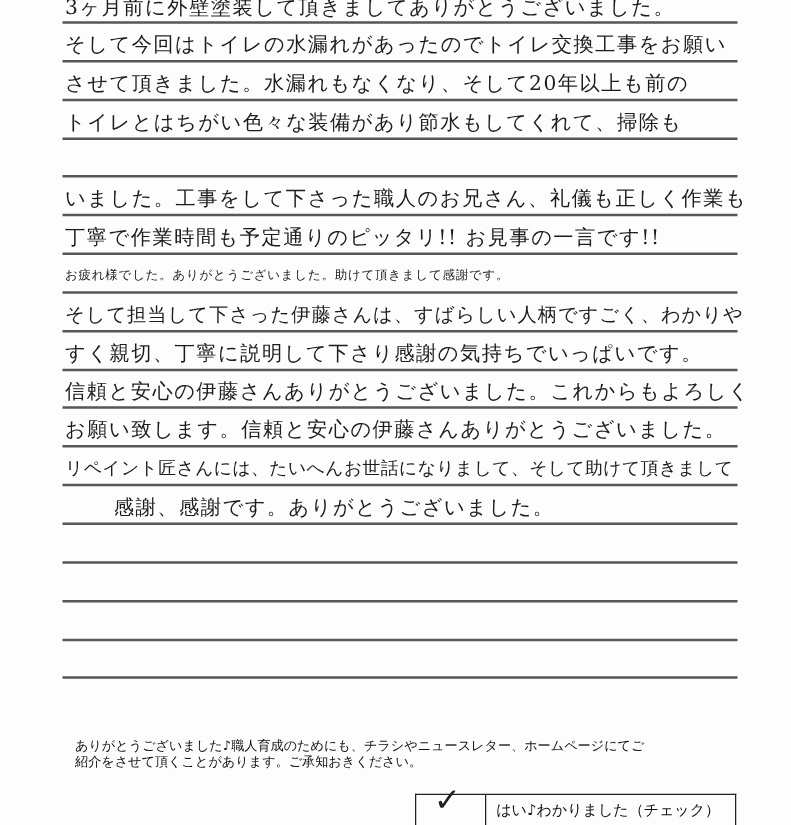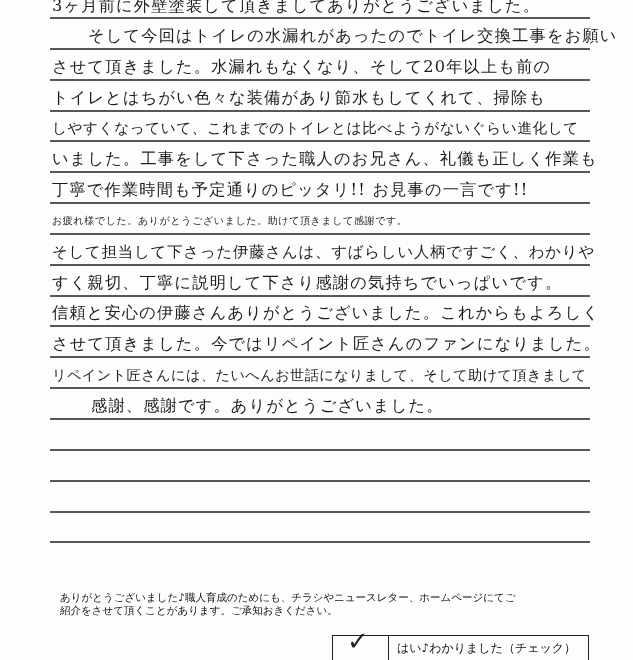--- a/index.html
+++ b/index.html
@@ -41,51 +41,50 @@
   }
 </style>
 </head>
 <body>
 
 <div class="sheet">
 
   <div class="hw" style="top:-4px;">3ヶ月前に外壁塗装して頂きましてありがとうございました。</div>
   <div class="rule" style="top:17px;"></div>
 
-  <div class="hw" style="top:26px;margin-left:36px;">そして今回はトイレの水漏れがあったのでトイレ交換工事をお願い</div>
+  <div class="hw" style="top:26px;">そして今回はトイレの水漏れがあったのでトイレ交換工事をお願い</div>
   <div class="rule" style="top:48px;"></div>
 
   <div class="hw" style="top:57px;">させて頂きました。水漏れもなくなり、そして20年以上も前の</div>
   <div class="rule" style="top:79px;"></div>
 
   <div class="hw" style="top:88px;">トイレとはちがい色々な装備があり節水もしてくれて、掃除も</div>
   <div class="rule" style="top:110px;"></div>
 
-  <div class="hw" style="top:118px; font-size:14.6px; letter-spacing:0.6px;">しやすくなっていて、これまでのトイレとは比べようがないぐらい進化して</div>
   <div class="rule" style="top:140px;"></div>
 
   <div class="hw" style="top:149px;">いました。工事をして下さった職人のお兄さん、礼儀も正しく作業も</div>
   <div class="rule" style="top:171px;"></div>
 
   <div class="hw" style="top:180px;">丁寧で作業時間も予定通りのピッタリ!! お見事の一言です!!</div>
   <div class="rule" style="top:202px;"></div>
 
   <div class="hw" style="top:211px; font-size:10px; letter-spacing:0.6px;">お疲れ様でした。ありがとうございました。助けて頂きまして感謝です。</div>
   <div class="rule" style="top:233px;"></div>
 
   <div class="hw" style="top:242px; font-size:15.4px; letter-spacing:0.8px;">そして担当して下さった伊藤さんは、すばらしい人柄ですごく、わかりや</div>
   <div class="rule" style="top:264px;"></div>
 
   <div class="hw" style="top:273px;">すく親切、丁寧に説明して下さり感謝の気持ちでいっぱいです。</div>
   <div class="rule" style="top:295px;"></div>
 
   <div class="hw" style="top:303px;">信頼と安心の伊藤さんありがとうございました。これからもよろしく</div>
   <div class="rule" style="top:325px;"></div>
 
-  <div class="hw" style="top:334px;">させて頂きました。今ではリペイント匠さんのファンになりました。</div>
+  <div class="hw" style="top:334px;">お願い致します。信頼と安心の伊藤さんありがとうございました。</div>
   <div class="rule" style="top:356px;"></div>
 
   <div class="hw" style="top:365px; font-size:14.2px; letter-spacing:0.4px;">リペイント匠さんには、たいへんお世話になりまして、そして助けて頂きまして</div>
   <div class="rule" style="top:387px;"></div>
 
   <div class="hw" style="top:396px;margin-left:39px;">感謝、感謝です。ありがとうございました。</div>
   <div class="rule" style="top:418px;"></div>
 
   <div class="rule" style="top:449px;"></div>
   <div class="rule" style="top:480px;"></div>

